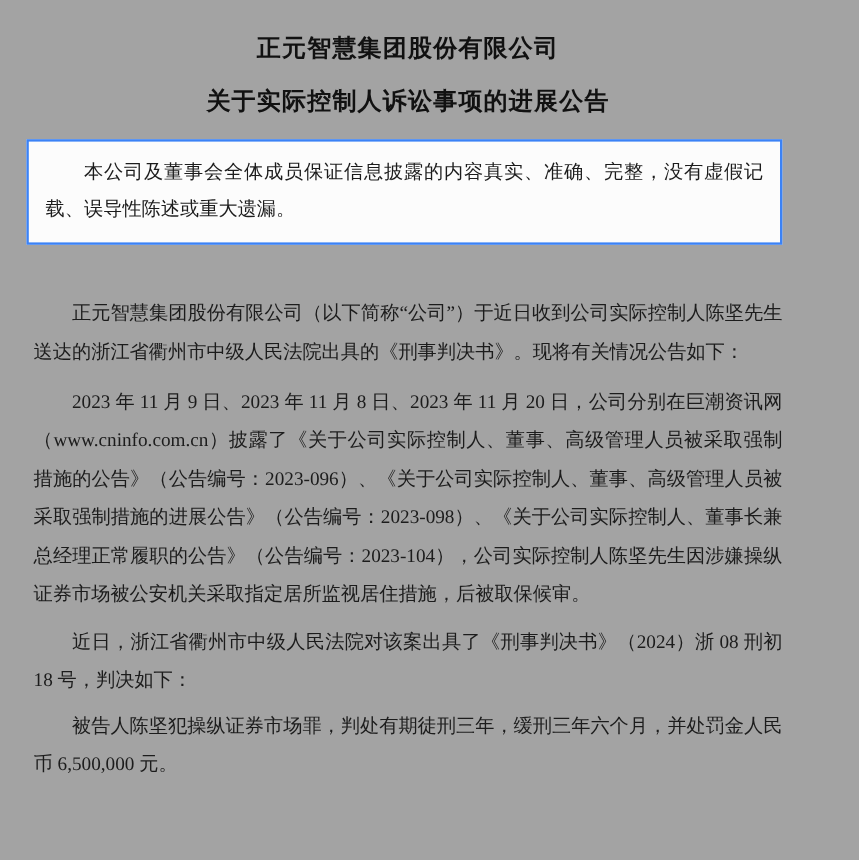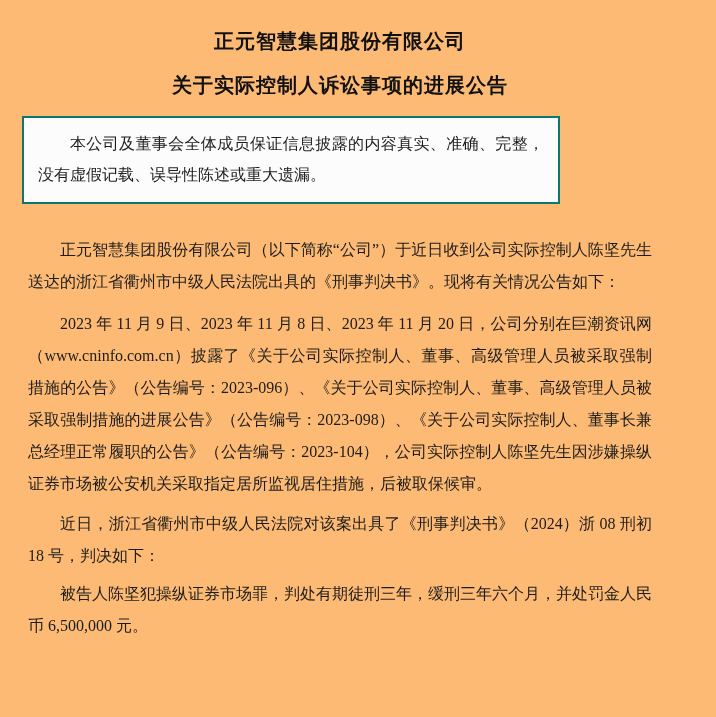--- a/index.html
+++ b/index.html
@@ -6,61 +6,61 @@
   html, body {
     width: 716px; height: 717px;
     background: #fcfcfc;
     font-family: "Liberation Serif", "DejaVu Serif", serif;
     color: #1c1c1c;
     overflow: hidden;
   }
   .page {
     position: relative;
     width: 716px; height: 717px;
-    background: #fdba74;
+    background: #a3a3a3;
   }
   .doc {
     position: absolute;
     left: 28px; top: 0;
     width: 624px;
     padding-top: 26px;
   }
   .title {
     text-align: center;
     font-family: "Liberation Sans", "DejaVu Sans", sans-serif;
     font-weight: 700;
     font-size: 20px;
     line-height: 30px;
     color: #111;
     letter-spacing: 1px;
   }
   .title.second { margin-top: 14px; }
   .disclaimer-box {
     margin-top: 16px;
     margin-left: -6px;
-    width: 538px;
-    border: 2px solid #0f766e;
+    width: 630px;
+    border: 2px solid #3b82f6;
     padding: 10px 14px 12px 14px;
     background: #fcfcfc;
   }
   .disclaimer-box p {
     font-size: 16px;
     line-height: 31px;
     text-indent: 2em;
     text-align: justify;
     color: #1c1c1c;
   }
   .para {
     font-size: 16px;
     line-height: 32px;
     text-indent: 2em;
     text-align: justify;
     color: #1c1c1c;
   }
-  .para.intro { margin-top: 30px; }
+  .para.intro { margin-top: 42px; }
   .section-heading {
     font-family: "Liberation Sans", "DejaVu Sans", sans-serif;
     font-weight: 700;
     font-size: 17px;
     line-height: 32px;
     text-indent: 2em;
     color: #0d0d0d;
   }
   .section-heading.first { margin-top: 10px; }
   .para.sec1 { margin-top: 10px; }

